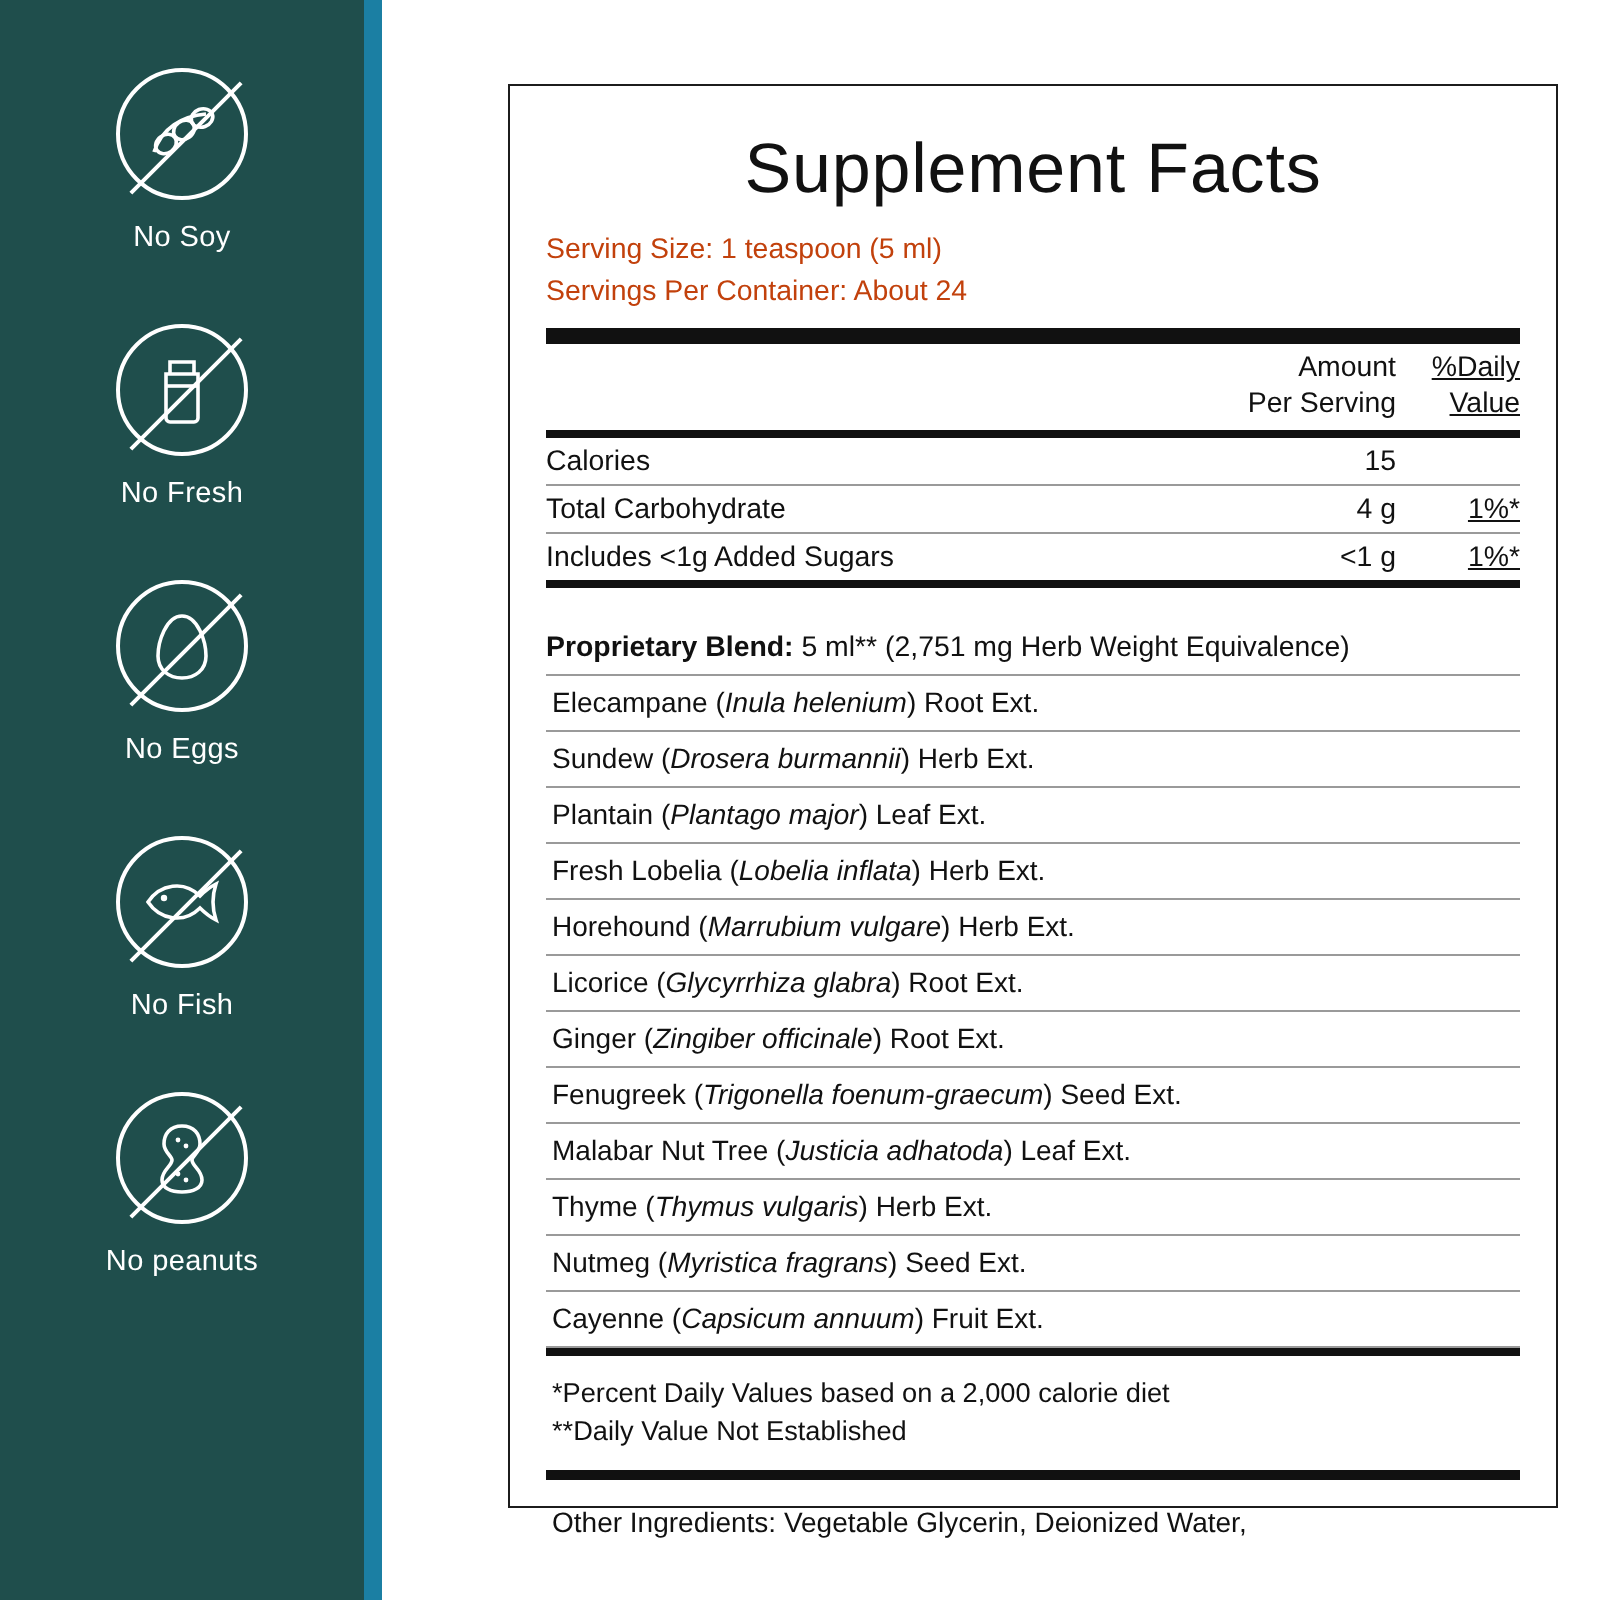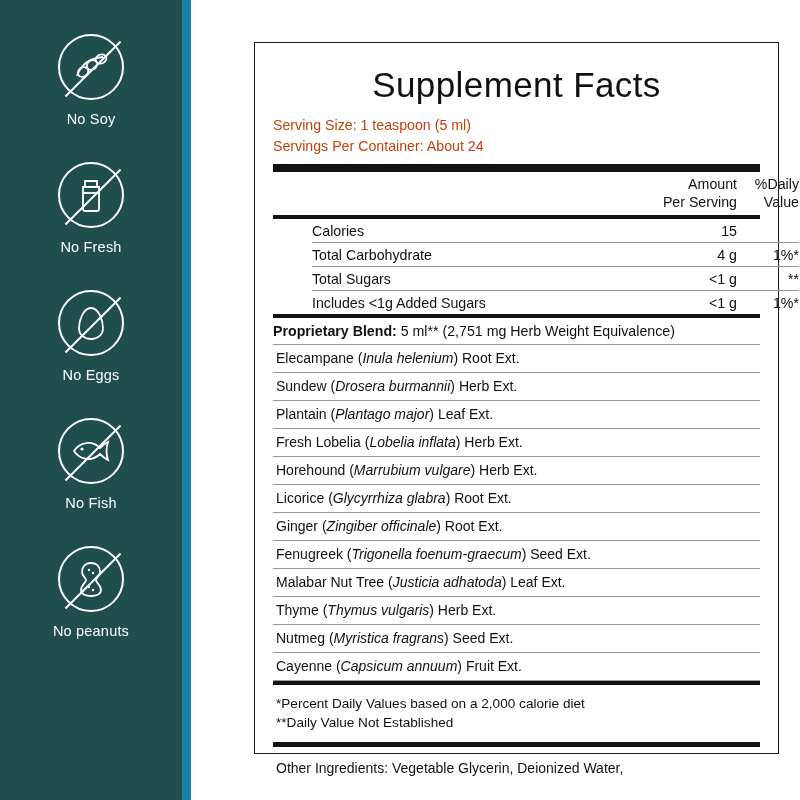--- a/index.html
+++ b/index.html
@@ -119,54 +119,54 @@
   }
   .rule-bottom-thick {
     border-top: 5px solid #111111;
   }
 
   table.facts {
     width: 100%;
     border-collapse: collapse;
     font-size: 14.2px;
     color: #111111;
-    margin-left: 39px;
   }
   table.facts td {
     padding: 4px 0 3px 0;
     vertical-align: bottom;
   }
   .col-amt {
     text-align: right;
     width: 66px;
     white-space: nowrap;
   }
   .col-dv {
     text-align: right;
     width: 62px;
     white-space: nowrap;
+    text-decoration: underline;
   }
   .hdr-row td {
     padding-bottom: 4px;
     line-height: 1.25;
     font-size: 14.2px;
   }
   .hdr-right {
     text-align: right;
   }
   .indent1 { padding-left: 18px; }
   .indent2 { padding-left: 33px; }
   .row-border td {
     border-bottom: 1px solid #9a9a9a;
   }
 
   .blend-line {
     font-size: 14.2px;
     color: #111111;
-    padding: 5px 0 5px 0;
+    padding: 22px 0 5px 0;
     border-bottom: 1px solid #9a9a9a;
     white-space: nowrap;
   }
   .blend-line b { font-weight: bold; }
   .ing-row {
     font-size: 14px;
     color: #111111;
     padding: 5.5px 0 5.5px 3px;
     border-bottom: 1px solid #9a9a9a;
   }
@@ -291,25 +291,20 @@
             <tr class="row-border">
           <td>Calories</td>
           <td class="col-amt">15</td>
           <td class="col-dv"></td>
         </tr>
         <tr class="row-border">
           <td>Total Carbohydrate</td>
           <td class="col-amt">4 g</td>
           <td class="col-dv">1%*</td>
         </tr>
-        <tr class="row-border">
-          <td class="indent1">Total Sugars</td>
-          <td class="col-amt">&lt;1 g</td>
-          <td class="col-dv">**</td>
-        </tr>
         <tr>
           <td class="indent2">Includes &lt;1g Added Sugars</td>
           <td class="col-amt">&lt;1 g</td>
           <td class="col-dv">1%*</td>
         </tr>
       </tbody>
         </table>
 
       <div class="rule-med"></div>
 

